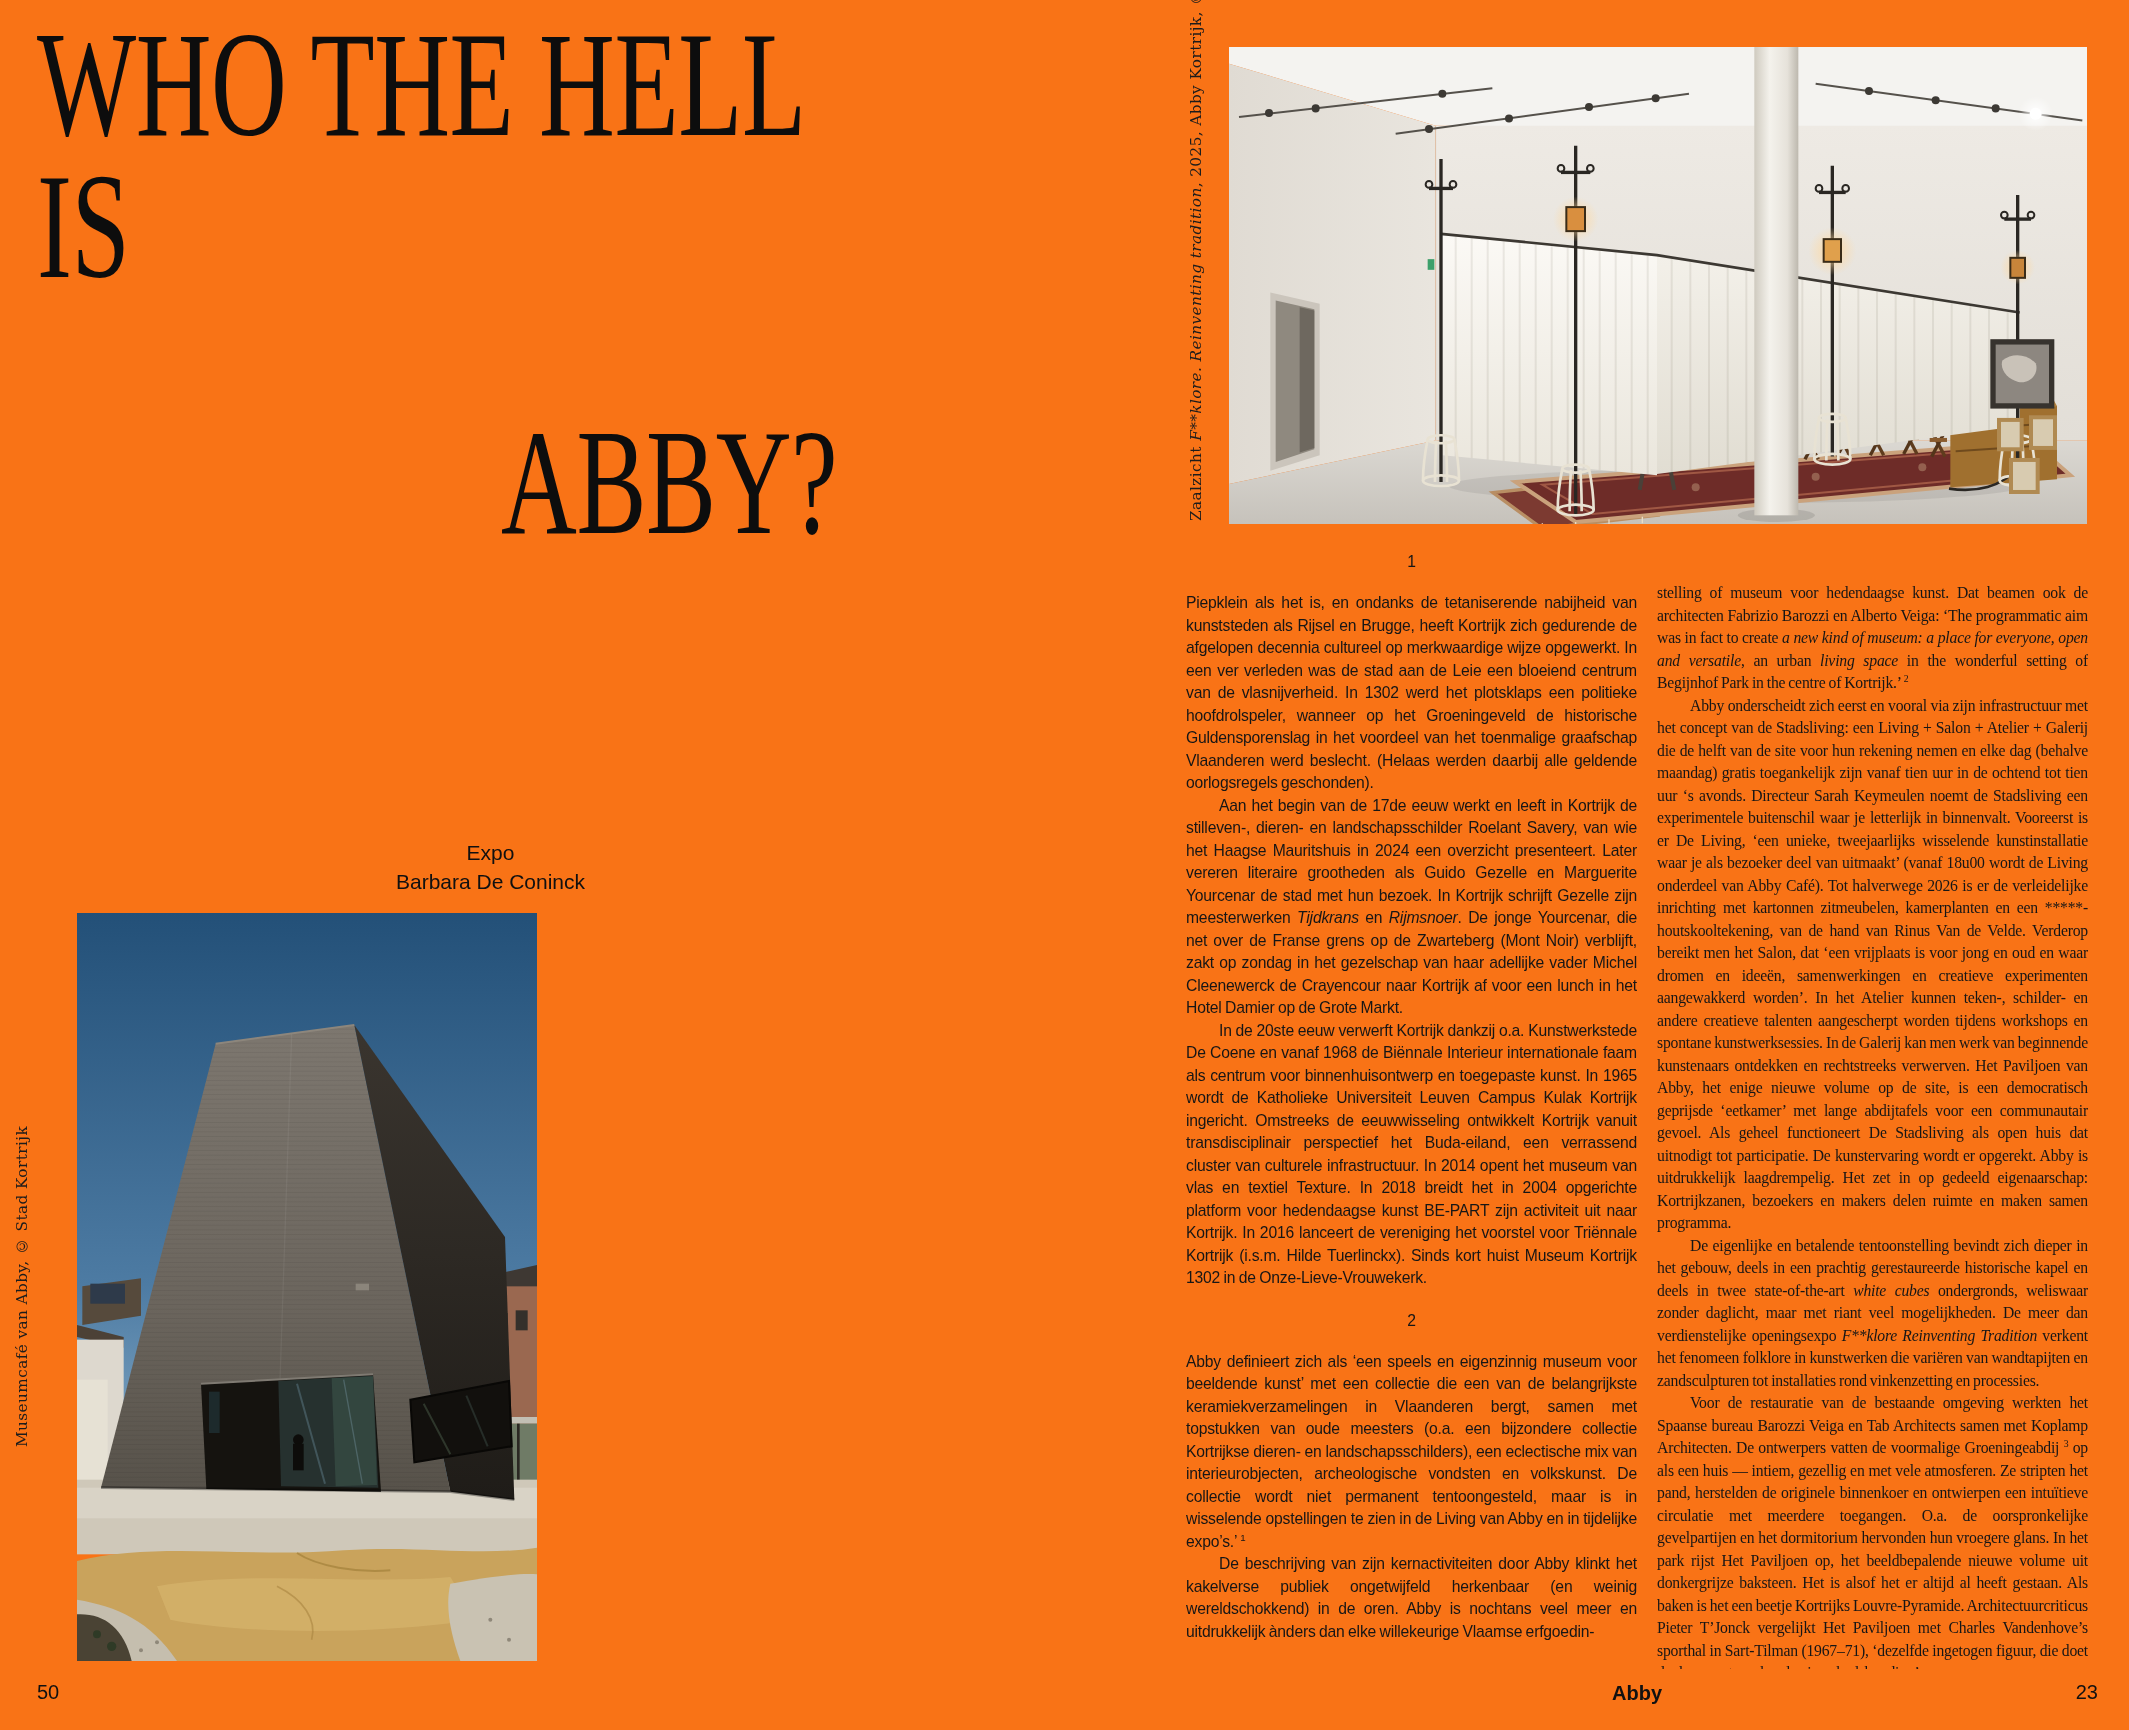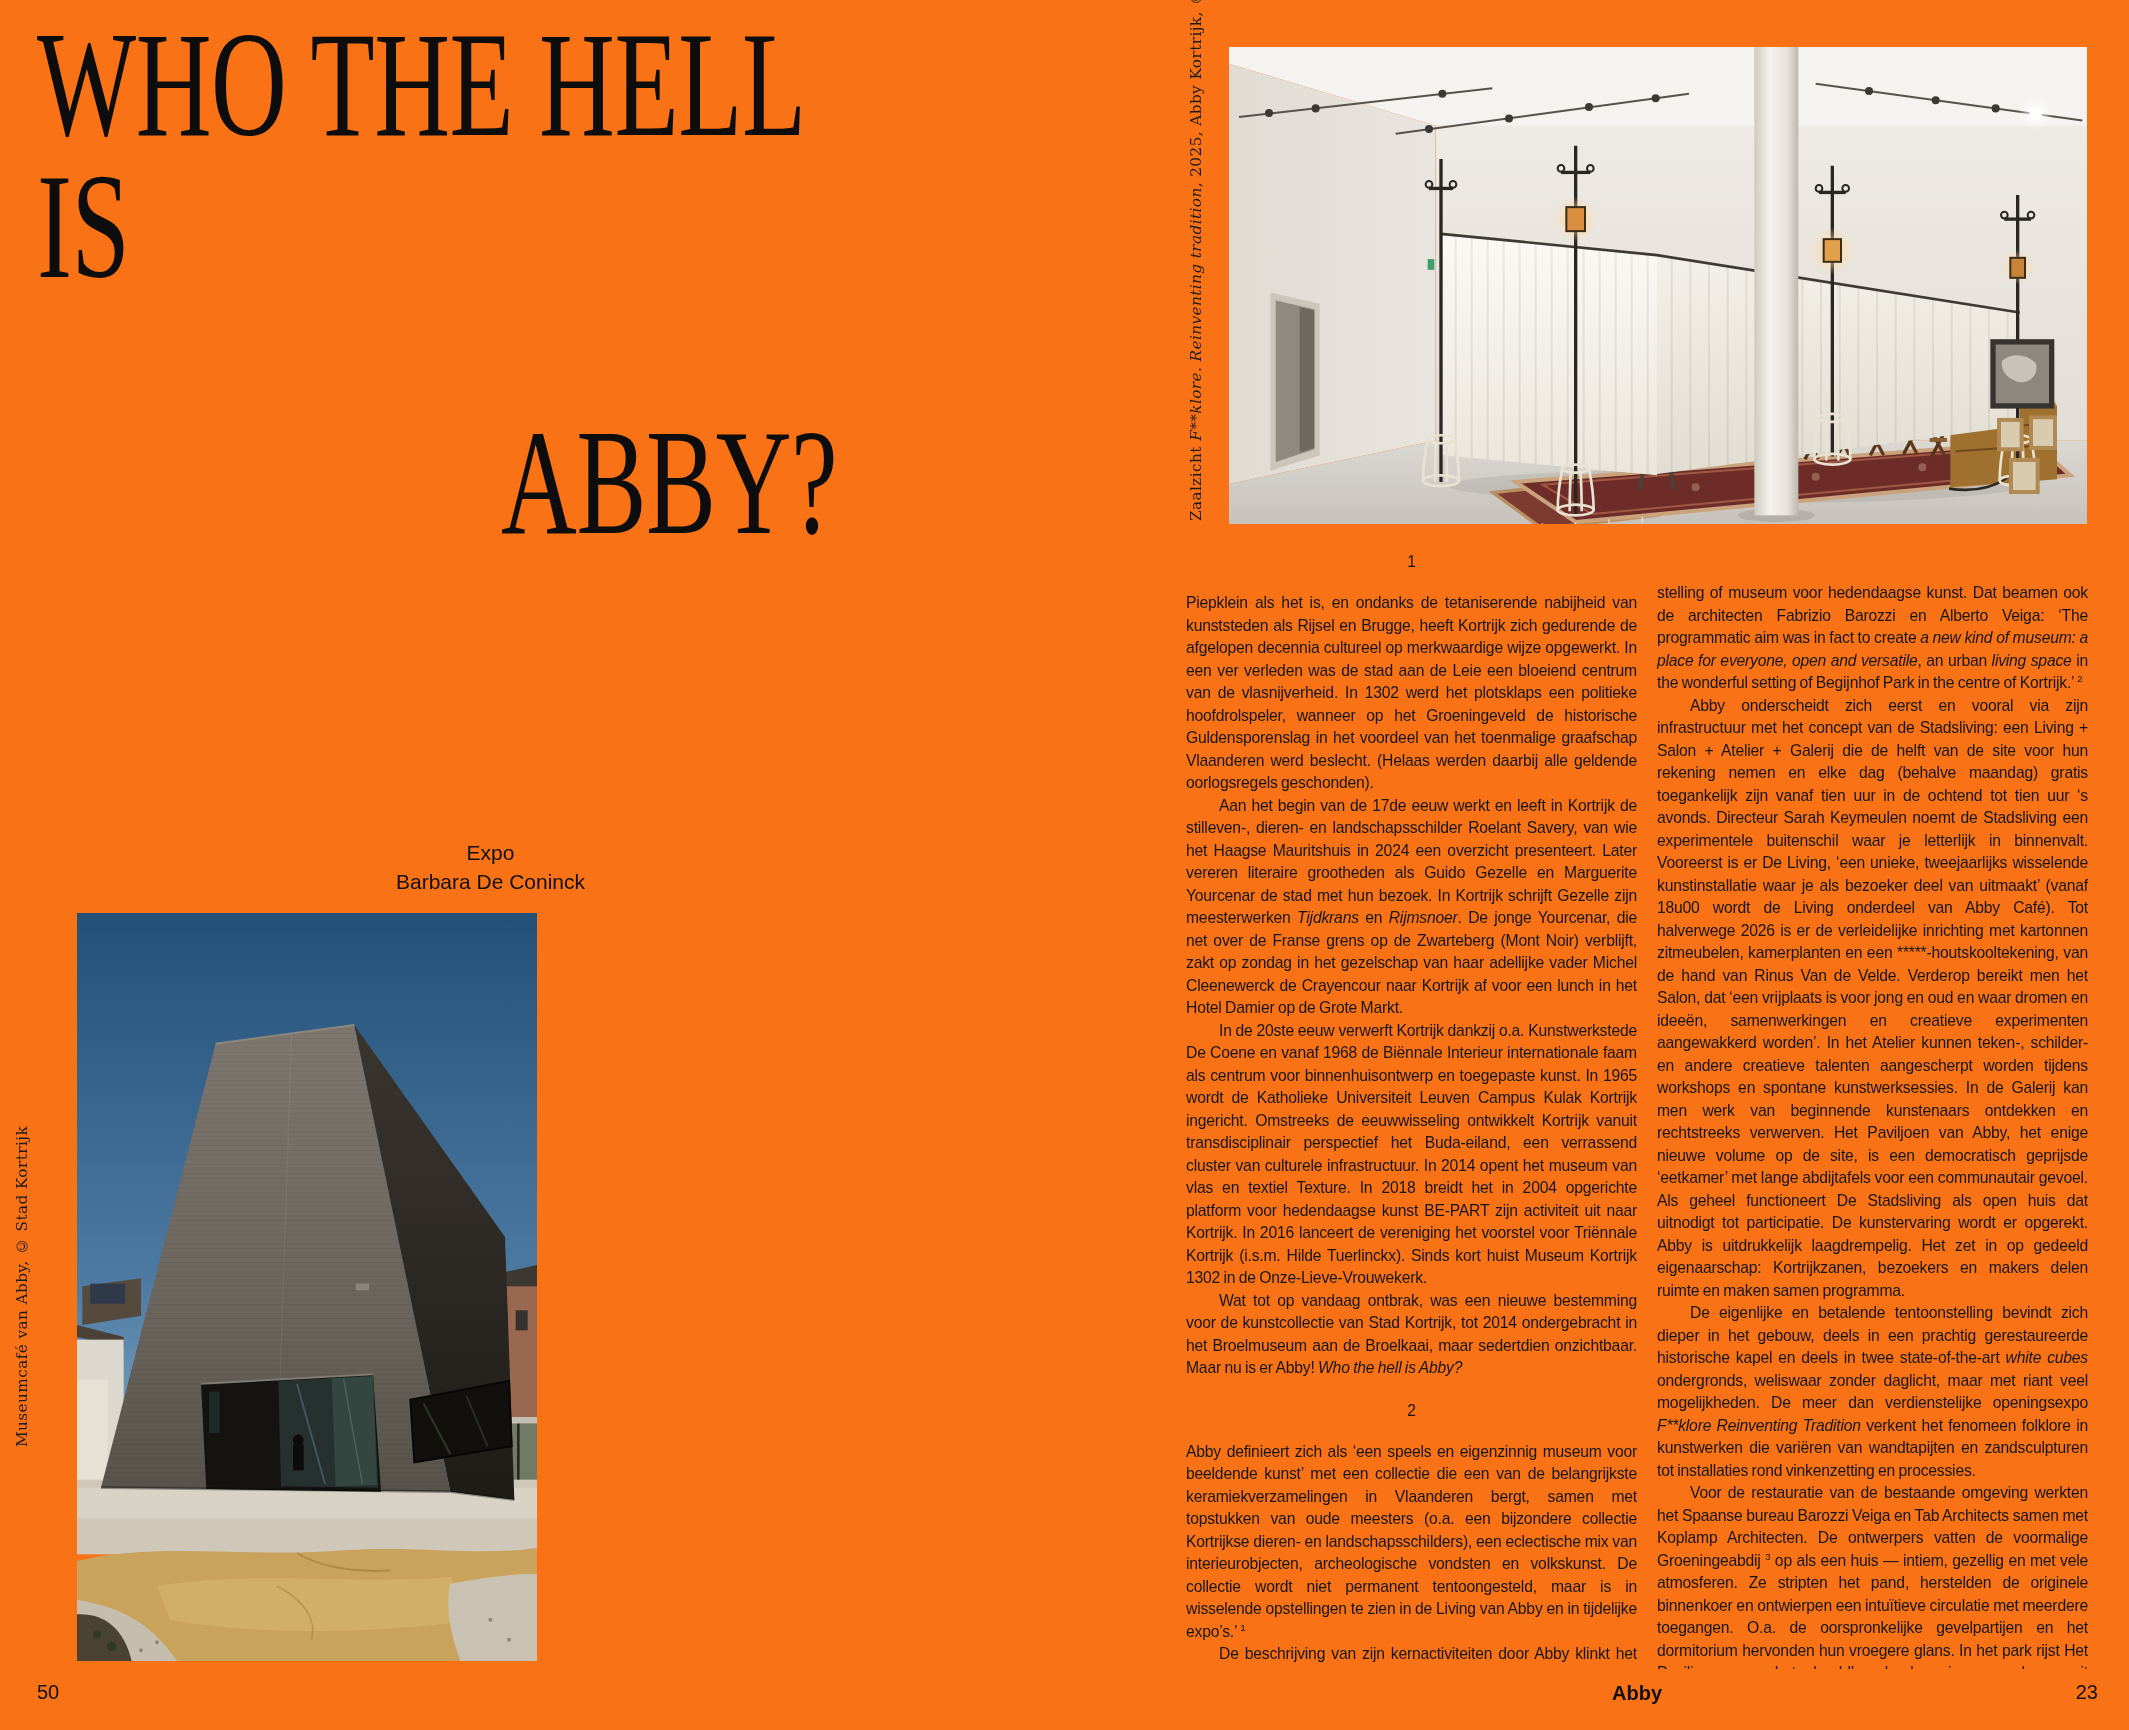--- a/index.html
+++ b/index.html
@@ -25,21 +25,21 @@
   .photo svg{display:block;width:100%;height:100%;}
   .pagenum{position:absolute;font-size:20px;color:#111;}
   #pagenum-left{left:37px;top:1681px;}
   #pagenum-right{left:2041px;top:1681px;width:57px;text-align:right;}
   #footer-title{position:absolute;left:1186px;top:1682px;width:902px;text-align:center;
                 font-size:20px;color:#111;font-weight:bold;}
   
   .bodycol{position:absolute;text-align:justify;font-size:15.7px;line-height:22.5px;
            letter-spacing:-0.2px;word-spacing:-0.7px;color:#161616;overflow:hidden;}
   #col1{left:1186px;top:551px;width:451px;height:1118px;}
-  #col2{left:1657px;top:582px;width:431px;height:1087px;}
+  #col2{left:1657px;top:582px;width:431px;height:1087px;font-family:Liberation Serif, serif;}
   .bodycol p{margin:0;}
   .bodycol p.indent{text-indent:33px;}
   .section-number{text-align:center;margin:20px 0 18.7px 0;}
   .section-number:first-child{margin-top:0;}
   sup{font-size:62%;line-height:0;}
   i{font-style:italic;}
 </style>
 </head>
 <body>
 
@@ -384,21 +384,20 @@
           <rect x="788" y="0" width="66" height="702" fill="url(#gCol)"></rect>
         </g>
       </svg>
     </div>
 
     <div class="bodycol" id="col1">
         <div class="section-number">1</div>
         <p><span>Piepklein als het is, en ondanks de tetaniserende nabijheid van kunststeden als Rijsel en Brugge, heeft Kortrijk zich gedurende de afgelopen decennia cultureel op merkwaardige wijze opgewerkt. In een ver verleden was de stad aan de Leie een bloeiend centrum van de vlasnijverheid. In 1302 werd het plotsklaps een politieke hoofdrolspeler, wanneer op het Groeningeveld de historische Guldensporenslag in het voordeel van het toenmalige graafschap Vlaanderen werd beslecht. (Helaas werden daarbij alle geldende oorlogsregels geschonden).</span></p>
         <p class="indent"><span>Aan het begin van de 17de eeuw werkt en leeft in Kortrijk de stilleven-, dieren- en landschapsschilder Roelant Savery, van wie het Haagse Mauritshuis in 2024 een overzicht presenteert. Later vereren literaire grootheden als Guido Gezelle en Marguerite Yourcenar de stad met hun bezoek. In Kortrijk schrijft Gezelle zijn meesterwerken </span><i>Tijdkrans</i><span> en </span><i>Rijmsnoer</i><span>. De jonge Yourcenar, die net over de Franse grens op de Zwarteberg (Mont Noir) verblijft, zakt op zondag in het gezelschap van haar adellijke vader Michel Cleenewerck de Crayencour naar Kortrijk af voor een lunch in het Hotel Damier op de Grote Markt.</span></p>
         <p class="indent"><span>In de 20ste eeuw verwerft Kortrijk dankzij o.a. Kunstwerkstede De Coene en vanaf 1968 de Biënnale Interieur internationale faam als centrum voor binnenhuisontwerp en toegepaste kunst. In 1965 wordt de Katholieke Universiteit Leuven Campus Kulak Kortrijk ingericht. Omstreeks de eeuwwisseling ontwikkelt Kortrijk vanuit transdisciplinair perspectief het Buda-eiland, een verrassend cluster van culturele infrastructuur. In 2014 opent het museum van vlas en textiel Texture. In 2018 breidt het in 2004 opgerichte platform voor hedendaagse kunst BE-PART zijn activiteit uit naar Kortrijk. In 2016 lanceert de vereniging het voorstel voor Triënnale Kortrijk (i.s.m. Hilde Tuerlinckx). Sinds kort huist Museum Kortrijk 1302 in de Onze-Lieve-Vrouwekerk.</span></p>
-        <p class="indent"><span>Wat tot op vandaag ontbrak, was een nieuwe bestemming voor de kunstcollectie van Stad Kortrijk, tot 2014 ondergebracht in het Broelmuseum aan de Broelkaai, maar sedertdien onzichtbaar. Maar nu is er Abby! </span><i>Who the hell is Abby?</i></p>
         <div class="section-number">2</div>
         <p><span>Abby definieert zich als ‘een speels en eigenzinnig museum voor beeldende kunst’ met een collectie die een van de belangrijkste keramiekverzamelingen in Vlaanderen bergt, samen met topstukken van oude meesters (o.a. een bijzondere collectie Kortrijkse dieren- en landschapsschilders), een eclectische mix van interieurobjecten, archeologische vondsten en volkskunst. De collectie wordt niet permanent tentoongesteld, maar is in wisselende opstellingen te zien in de Living van Abby en in tijdelijke expo’s.’ </span><sup>1</sup></p>
         <p class="indent"><span>De beschrijving van zijn kernactiviteiten door Abby klinkt het kakelverse publiek ongetwijfeld herkenbaar (en weinig wereldschokkend) in de oren. Abby is nochtans veel meer en uitdrukkelijk ànders dan elke willekeurige Vlaamse erfgoedin-</span></p>
       </div>
     <div class="bodycol" id="col2">
         <p><span>stelling of museum voor hedendaagse kunst. Dat beamen ook de architecten Fabrizio Barozzi en Alberto Veiga: ‘The programmatic aim was in fact to create </span><i>a new kind of museum: a place for everyone, open and versatile</i><span>, an urban </span><i>living space</i><span> in the wonderful setting of Begijnhof Park in the centre of Kortrijk.’ </span><sup>2</sup></p>
         <p class="indent"><span>Abby onderscheidt zich eerst en vooral via zijn infrastructuur met het concept van de Stadsliving: een Living + Salon + Atelier + Galerij die de helft van de site voor hun rekening nemen en elke dag (behalve maandag) gratis toegankelijk zijn vanaf tien uur in de ochtend tot tien uur ‘s avonds. Directeur Sarah Keymeulen noemt de Stadsliving een experimentele buitenschil waar je letterlijk in binnenvalt. Vooreerst is er De Living, ‘een unieke, tweejaarlijks wisselende kunstinstallatie waar je als bezoeker deel van uitmaakt’ (vanaf 18u00 wordt de Living onderdeel van Abby Café). Tot halverwege 2026 is er de verleidelijke inrichting met kartonnen zitmeubelen, kamerplanten en een *****-houtskooltekening, van de hand van Rinus Van de Velde. Verderop bereikt men het Salon, dat ‘een vrijplaats is voor jong en oud en waar dromen en ideeën, samenwerkingen en creatieve experimenten aangewakkerd worden’. In het Atelier kunnen teken-, schilder- en andere creatieve talenten aangescherpt worden tijdens workshops en spontane kunstwerksessies. In de Galerij kan men werk van beginnende kunstenaars ontdekken en rechtstreeks verwerven. Het Paviljoen van Abby, het enige nieuwe volume op de site, is een democratisch geprijsde ‘eetkamer’ met lange abdijtafels voor een communautair gevoel. Als geheel functioneert De Stadsliving als open huis dat uitnodigt tot participatie. De kunstervaring wordt er opgerekt. Abby is uitdrukkelijk laagdrempelig. Het zet in op gedeeld eigenaarschap: Kortrijkzanen, bezoekers en makers delen ruimte en maken samen programma.</span></p>
         <p class="indent"><span>De eigenlijke en betalende tentoonstelling bevindt zich dieper in het gebouw, deels in een prachtig gerestaureerde historische kapel en deels in twee state-of-the-art </span><i>white cubes</i><span> ondergronds, weliswaar zonder daglicht, maar met riant veel mogelijkheden. De meer dan verdienstelijke openingsexpo </span><i>F**klore Reinventing Tradition</i><span> verkent het fenomeen folklore in kunstwerken die variëren van wandtapijten en zandsculpturen tot installaties rond vinkenzetting en processies.</span></p>
         <p class="indent"><span>Voor de restauratie van de bestaande omgeving werkten het Spaanse bureau Barozzi Veiga en Tab Architects samen met Koplamp Architecten. De ontwerpers vatten de voormalige Groeningeabdij </span><sup>3</sup><span> op als een huis — intiem, gezellig en met vele atmosferen. Ze stripten het pand, herstelden de originele binnenkoer en ontwierpen een intuïtieve circulatie met meerdere toegangen. O.a. de oorspronkelijke gevelpartijen en het dormitorium hervonden hun vroegere glans. In het park rijst Het Paviljoen op, het beeldbepalende nieuwe volume uit donkergrijze baksteen. Het is alsof het er altijd al heeft gestaan. Als baken is het een beetje Kortrijks Louvre-Pyramide. Architectuurcriticus Pieter T’Jonck vergelijkt Het Paviljoen met Charles Vandenhove’s sporthal in Sart-Tilman (1967–71), ‘dezelfde ingetogen figuur, die doet denken aan twee handen in gebedshouding’. </span></p>
       </div>

